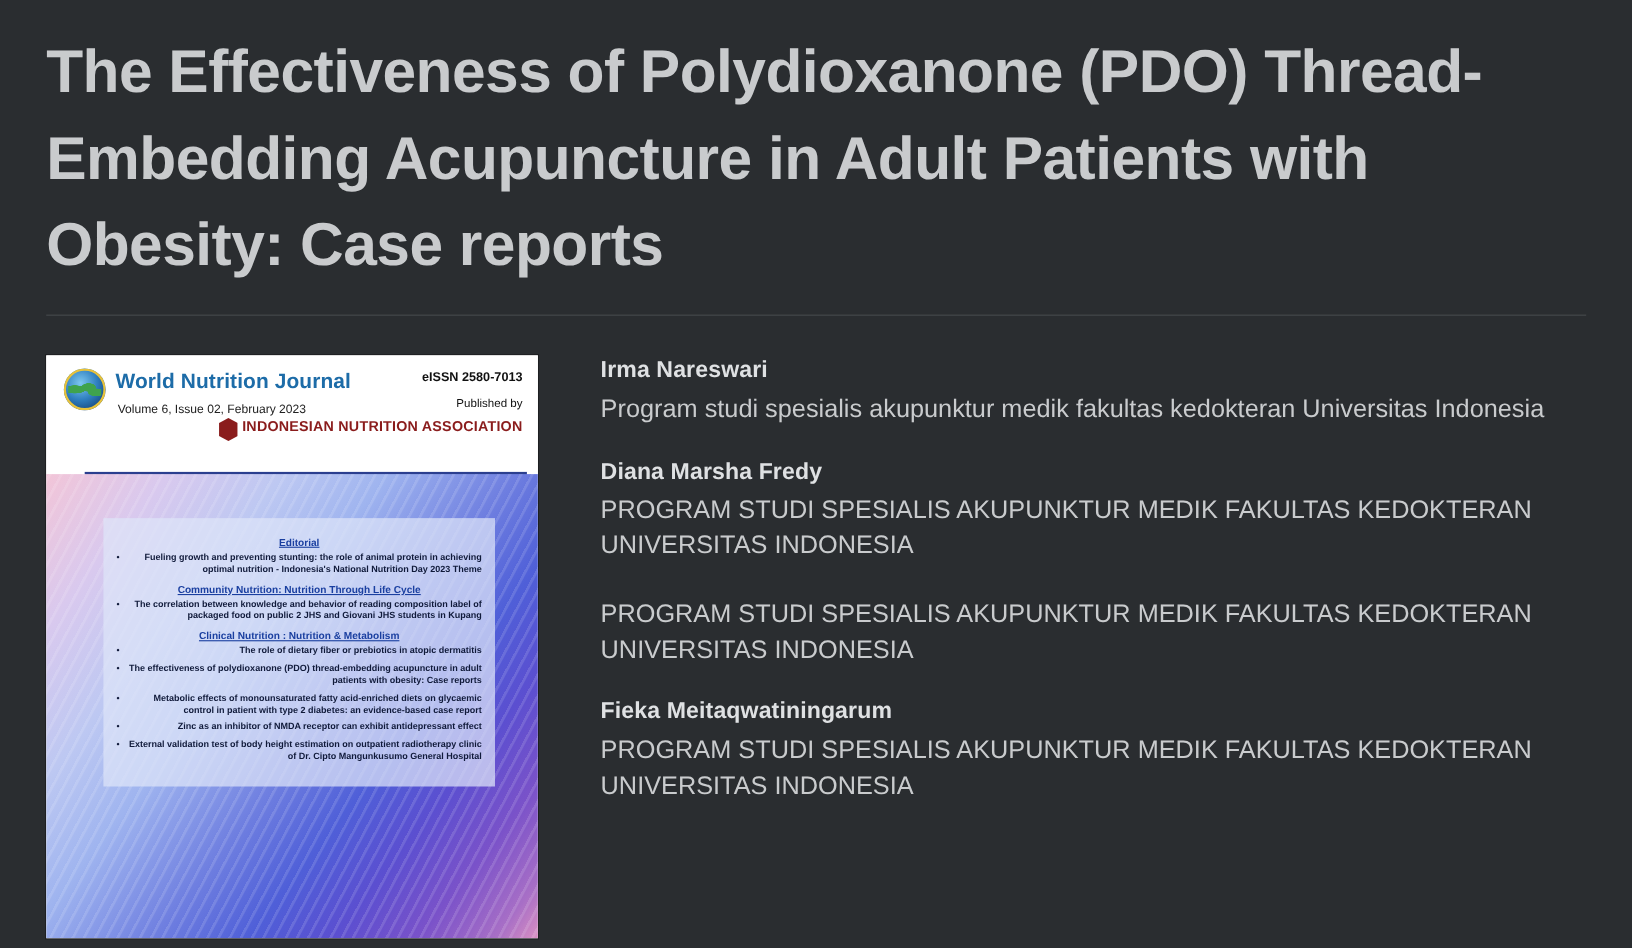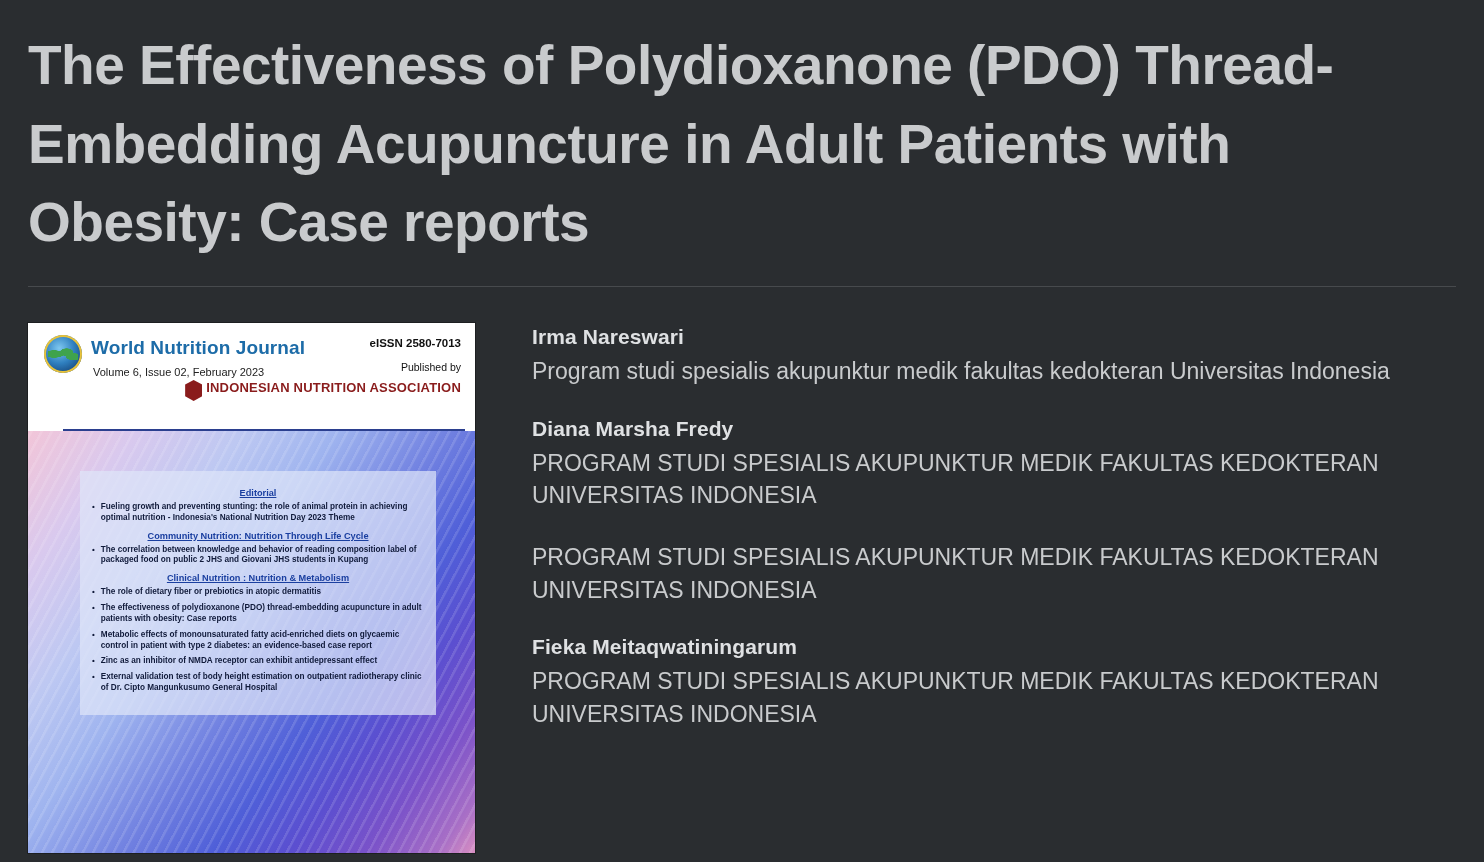--- a/index.html
+++ b/index.html
@@ -10,21 +10,21 @@
     height: 862px;
     overflow: hidden;
     font-family: "Liberation Sans", sans-serif;
   }
   .page {
     position: relative;
     width: 1484px;
     height: 862px;
     background: #2a2d30;
     box-sizing: border-box;
-    padding: 0 28px;
+    padding: 0 42px;
   }
   .article-title {
     color: #c9cbcd;
     font-size: 55px;
     line-height: 1.43;
     font-weight: 700;
     letter-spacing: -0.5px;
     padding-top: 26px;
     margin: 0;
     max-width: 1420px;
@@ -200,21 +200,21 @@
     font-weight: 700;
     margin-bottom: 5px;
   }
   .toc-bullet {
     flex: 0 0 auto;
     font-size: 8px;
     line-height: 1.32;
   }
   .toc-text {
     flex: 1 1 auto;
-    text-align: left;
+    text-align: right;
   }
   
   .authors {
     flex: 1 1 auto;
     padding-top: 2px;
   }
   .author-block {
     margin-bottom: 29px;
   }
   .author-name {

